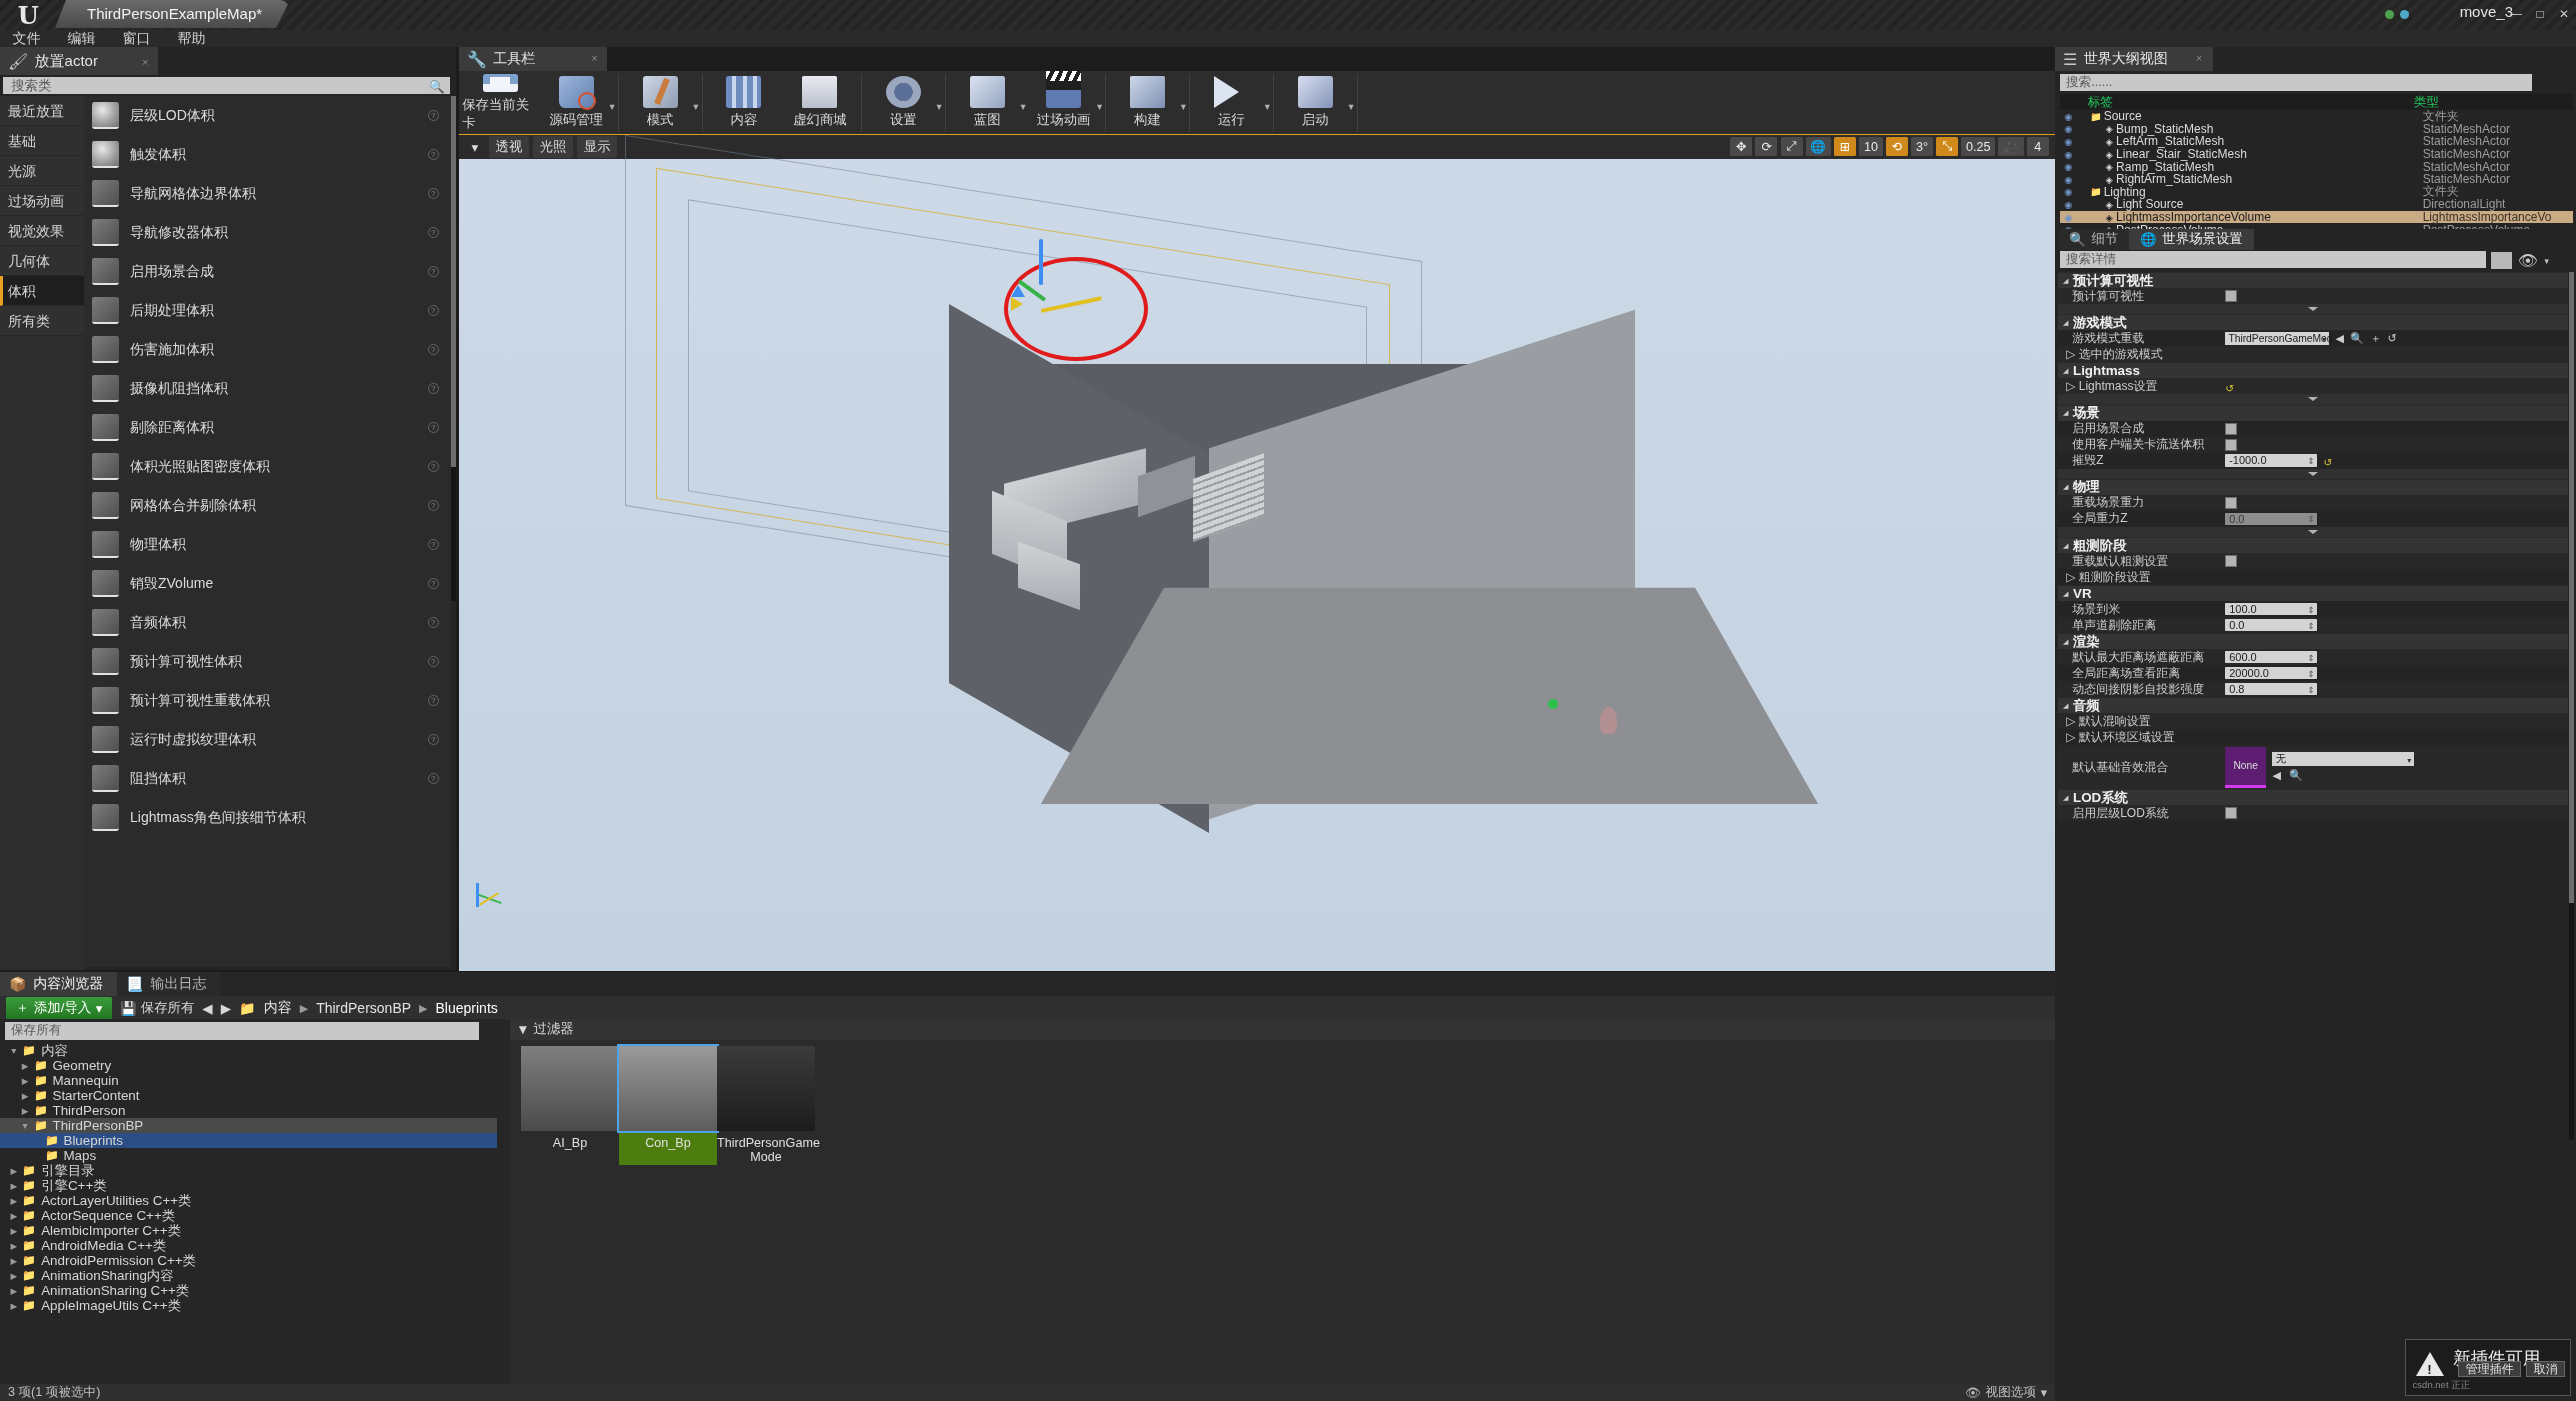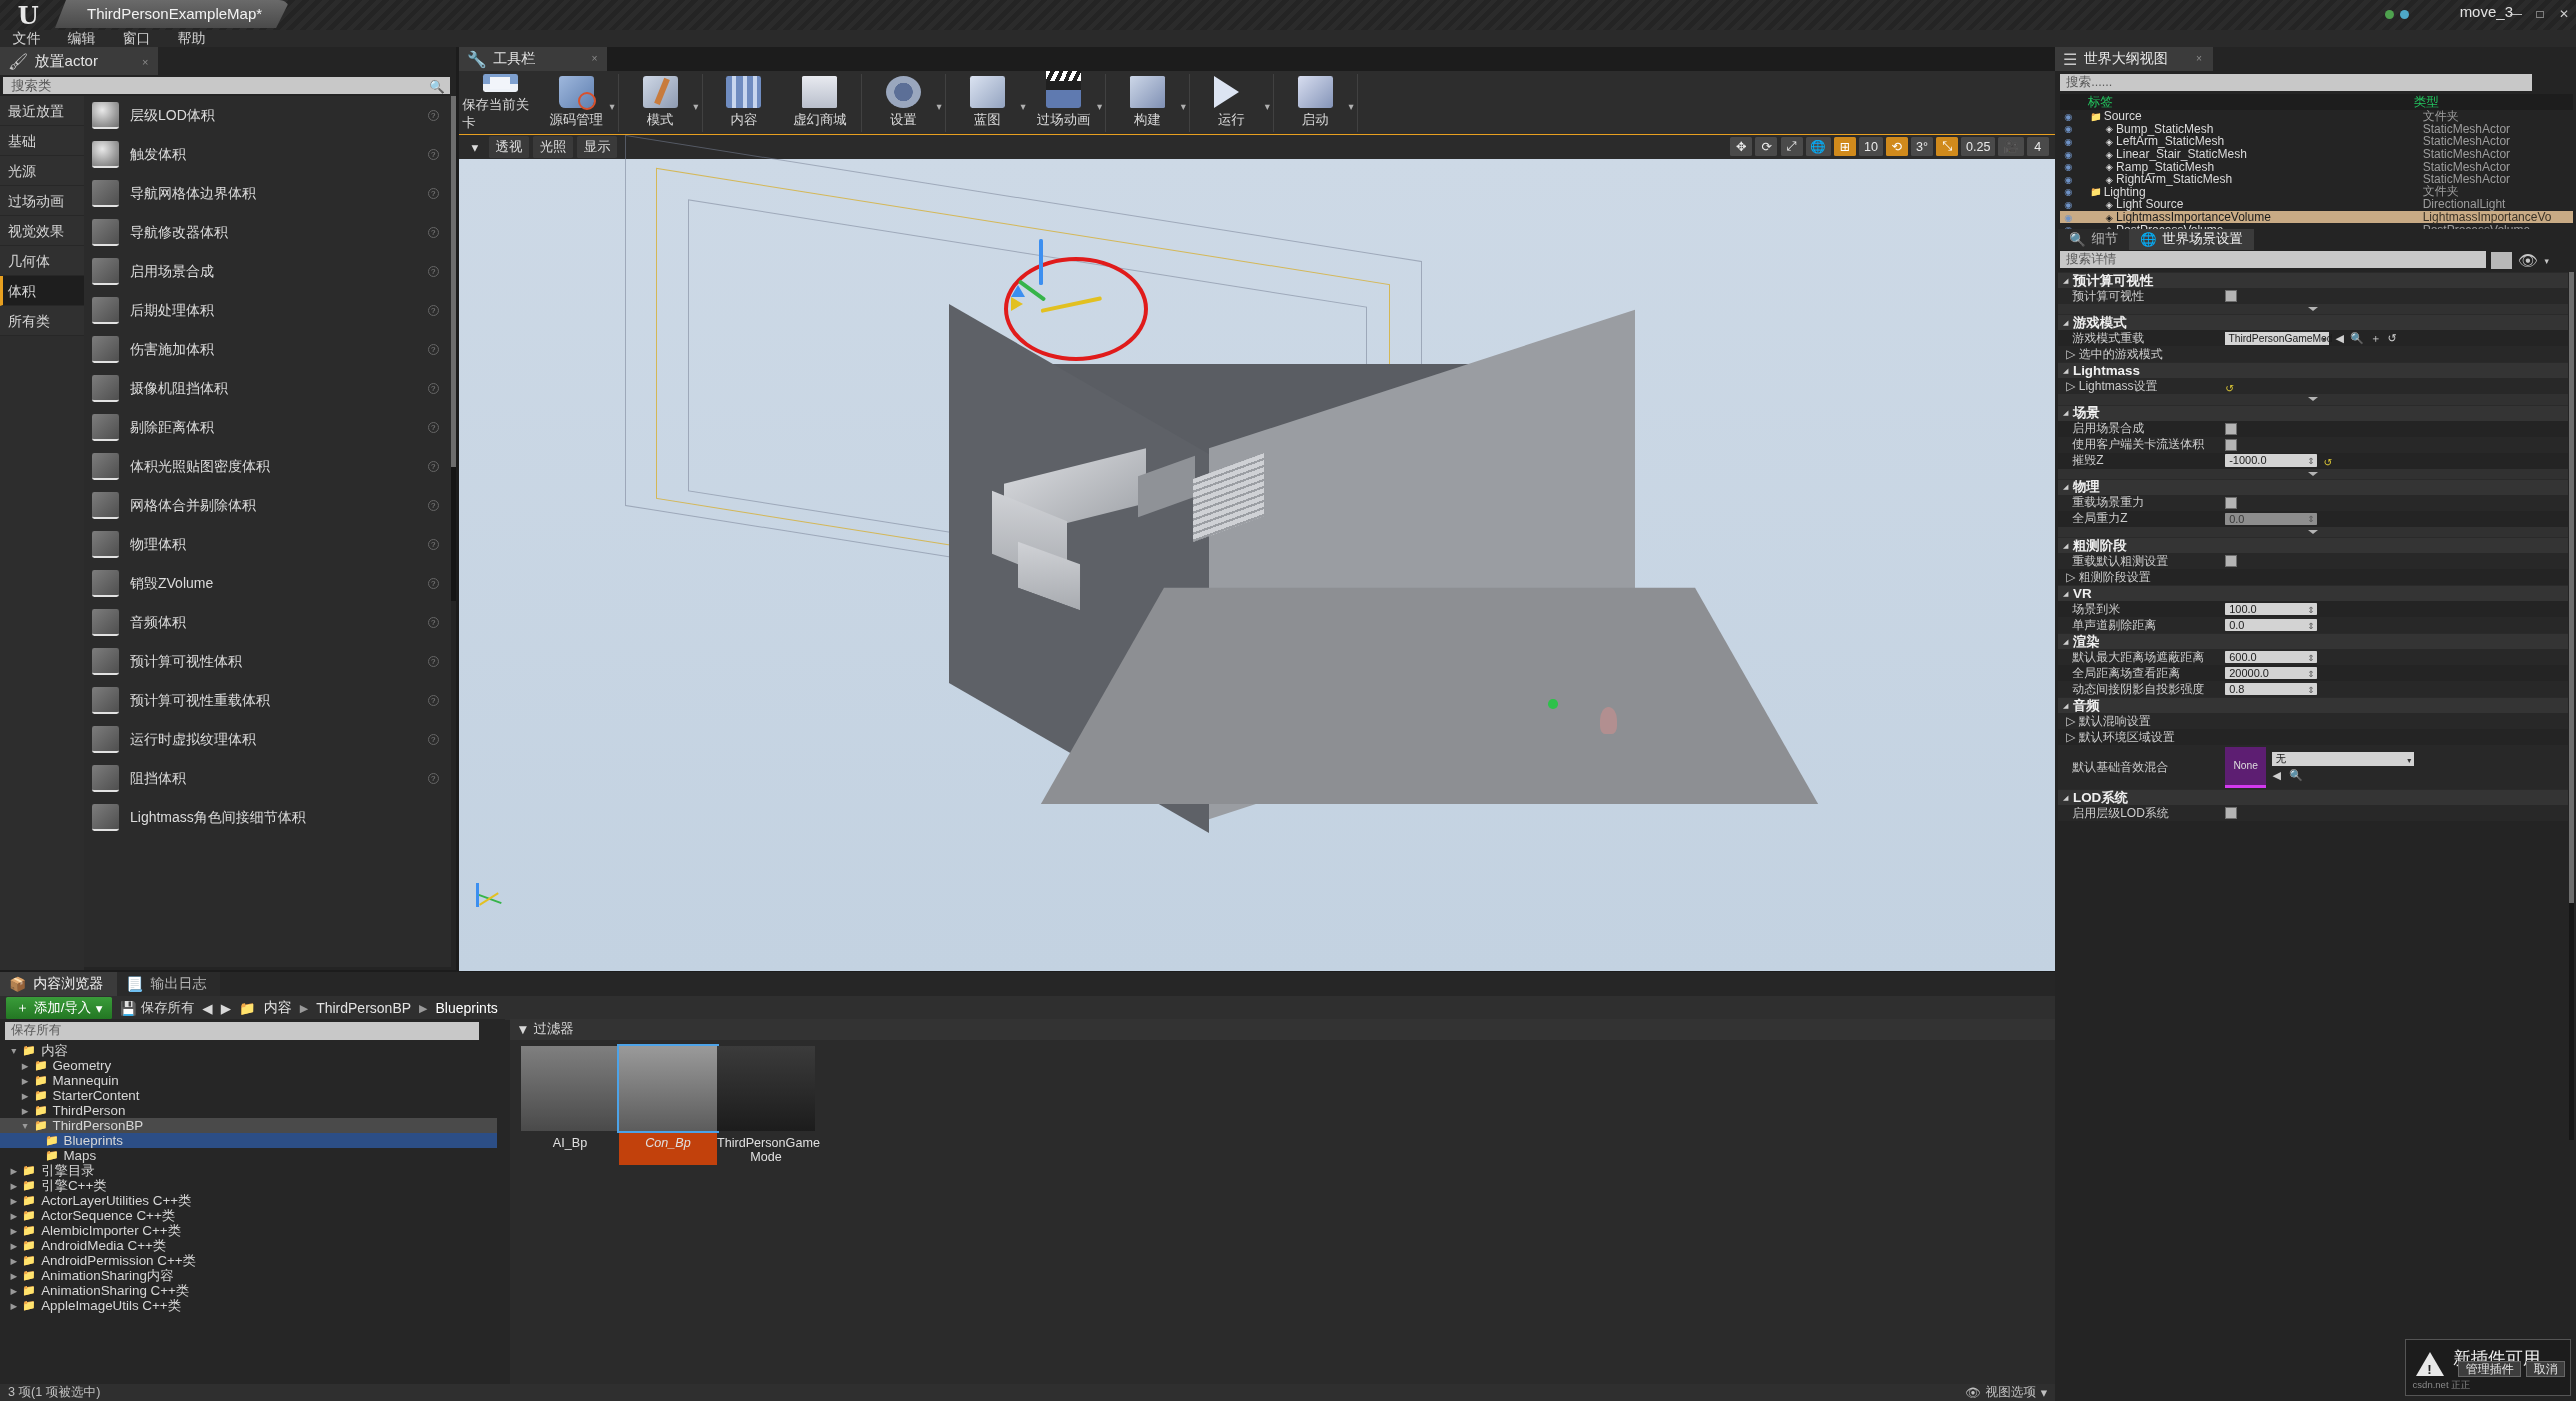--- a/index.html
+++ b/index.html
@@ -144,21 +144,21 @@
   .tn.selblue { background:#2c4e86; }
   .tw { width:8.7px;color:#9a9a9a;font-size:8.7px;text-align:center;}
   .tf { color:#d9c88a; font-size:11px;}
   #cb-right { left:510px;top:47px;right:0;bottom:17.4px;background:#2b2b2b;}
   #asset-bar { left:0;top:0;width:100%;height:20.5px;background:#333;display:flex;align-items:center;gap:8px;padding-left:6.3px;}
   #asset-search { width:1263px;height:16px;background:#c8c8c8;color:#5a5a5a;font-size:12px;padding-left:6.3px;line-height:16px;}
   #assets { left:0;top:27px;display:flex;padding-left:11px; }
   .asset { width:98px; }
   .ath { width:98px;height:85px; position:relative; background:#5c5c5c; }
   .asset.sel .ath { outline:2.4px solid #4da3e8; }
-  .asset.sel { background:#c2410c;font-style:italic; }
+  .asset.sel { background:#4d7c0f; }
   .alab { text-align:center;font-size:12.6px;color:#e0e0e0;padding-top:4.7px;line-height:1.15; }
   #cb-status { left:0;bottom:0;width:2055px;height:17.4px;background:#2f2f2f;display:flex;align-items:flex-start;padding:0 8px;font-size:12.6px;color:#c0c0c0;}
   #view-opt { margin-left:auto; display:flex;align-items:center;gap:4.7px; }
 
   
   #out-panel { left:2055px; top:47px; width:521px; height:363px; background:#242424; }
   #out-tab { left:0;top:0;width:158px;height:24px;background:#3b3b3b;display:flex;align-items:center;padding-left:8px;gap:6.3px;}
   #out-tab .tt{font-size:14px;color:#e8e8e8;}
   #out-tab .xx{position:absolute;right:11px;top:6.3px;color:#8a8a8a;font-size:10.3px;}
   #out-search { left:4.7px;top:27px;width:472px;height:17.4px;background:#c8c8c8;color:#5a5a5a;font-size:12.6px;padding-left:6.3px;line-height:17.4px;}

